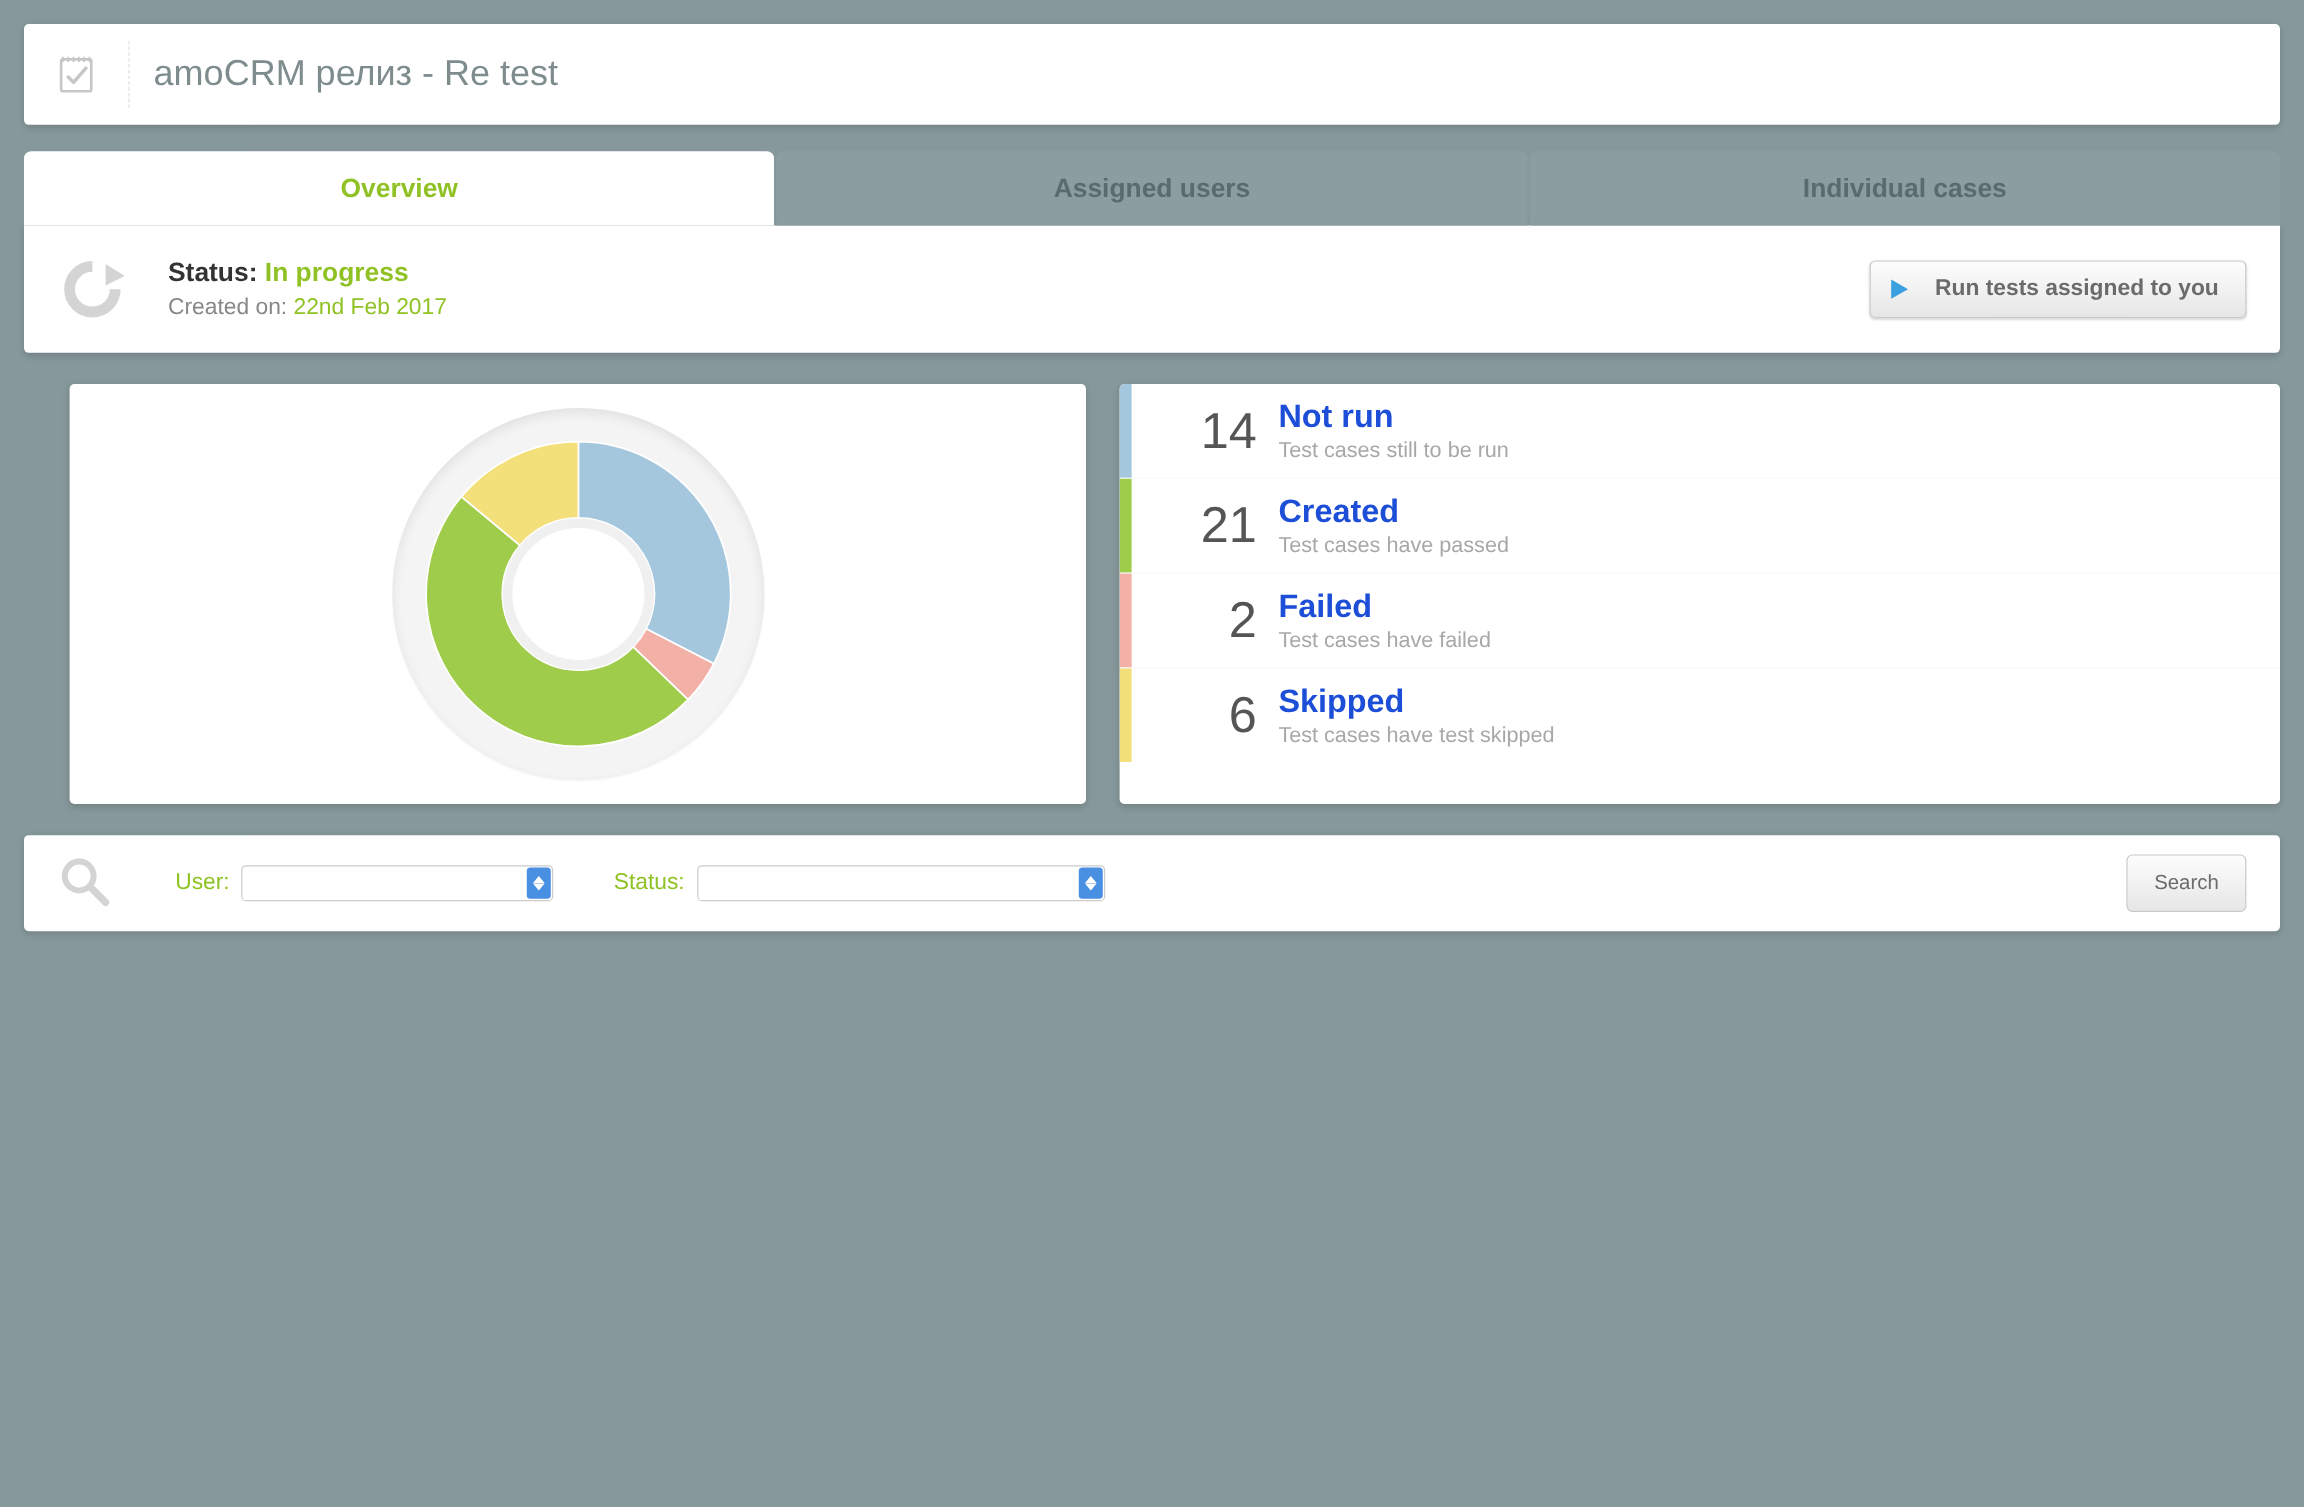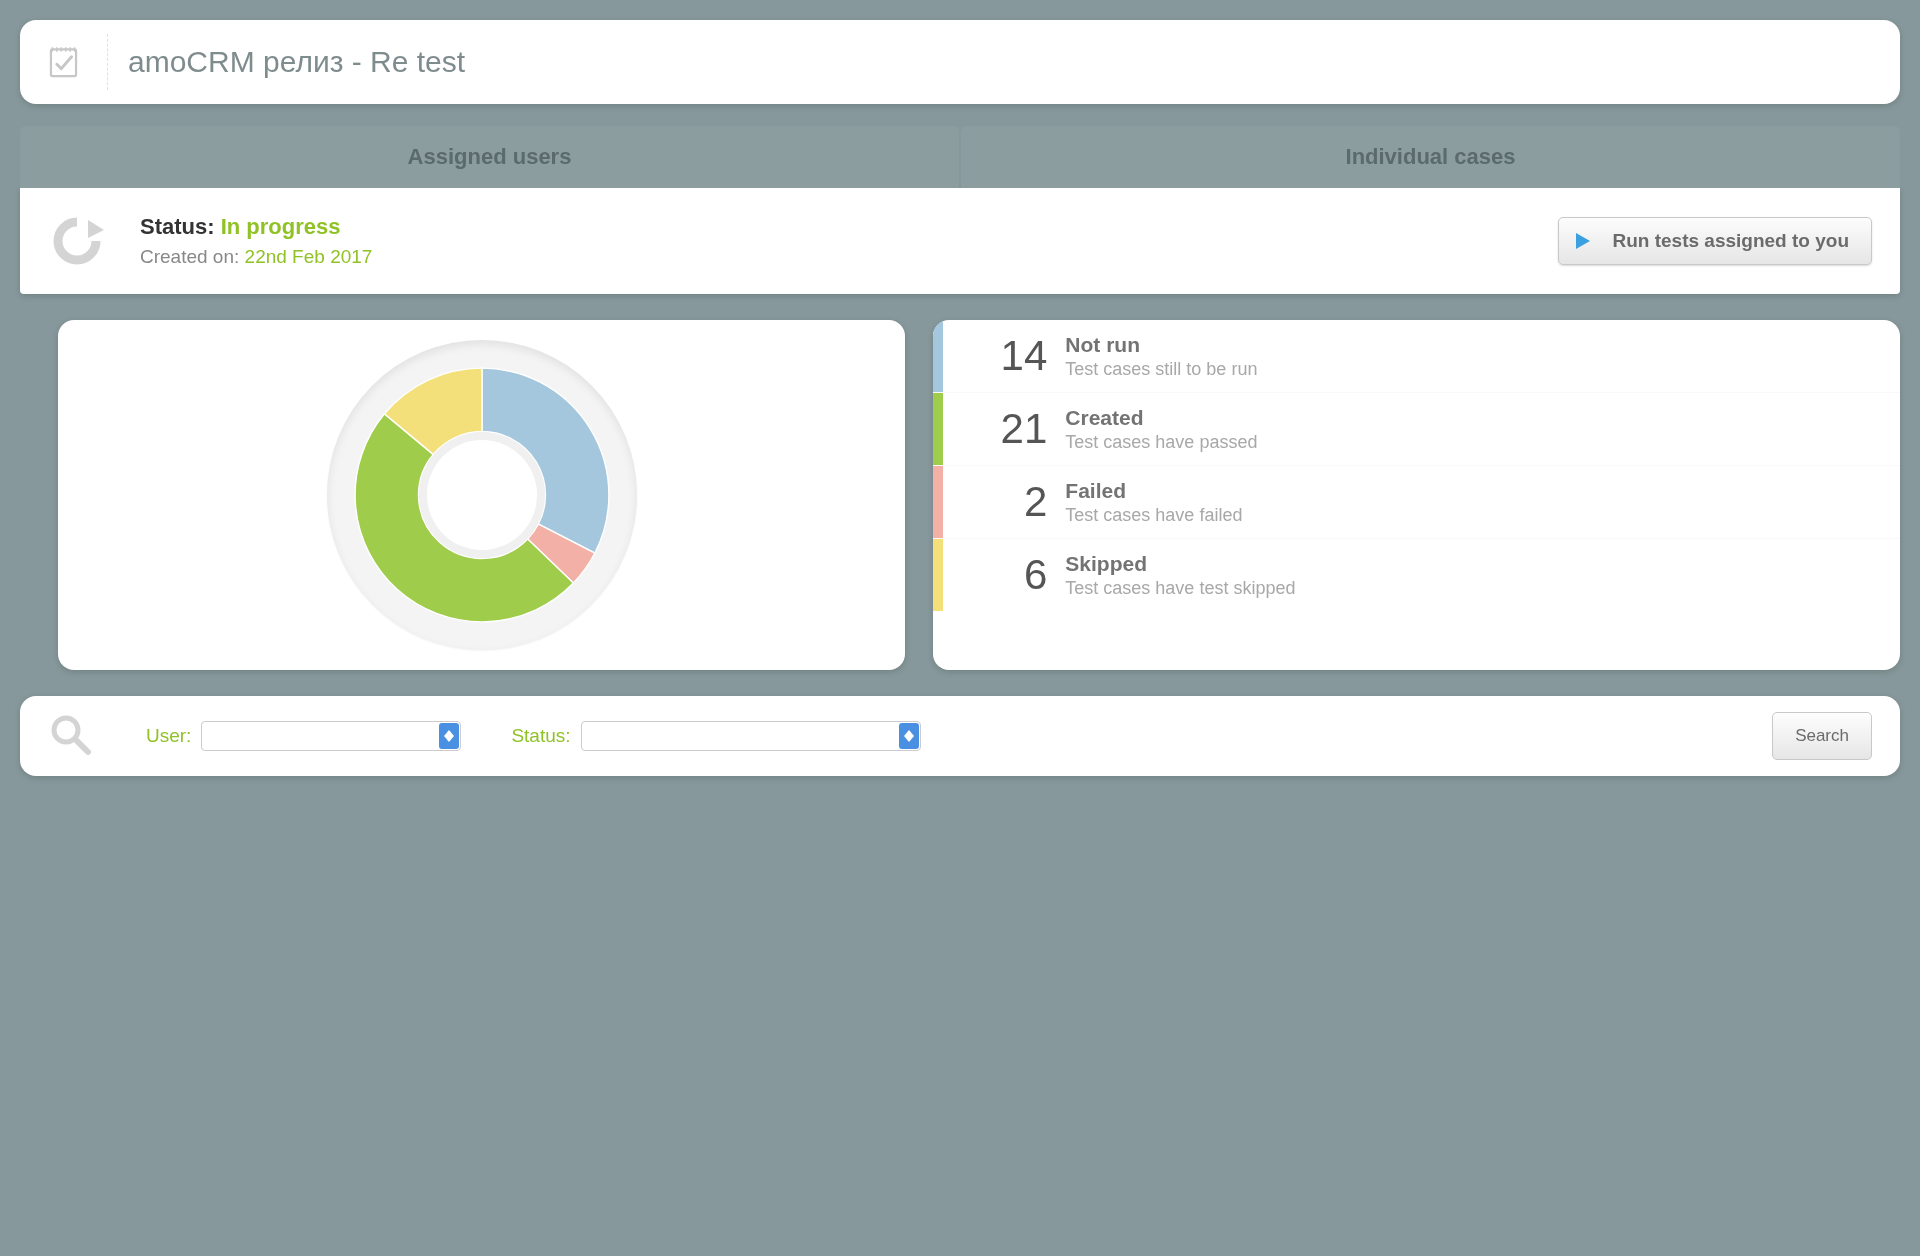--- a/index.html
+++ b/index.html
@@ -6,21 +6,21 @@
   html, body { width: 100%; height: 100%; }
   body {
     font-family: "Helvetica Neue", Helvetica, Arial, sans-serif;
     background: #86989b;
     padding: 20px;
     font-size: 16px;
     color: #555;
   }
   .card {
     background: #fff;
-    border-radius: 16px;
+    border-radius: 4px;
     box-shadow: 0 2px 6px rgba(0,0,0,0.15);
   }
 
   
   .header {
     display: flex;
     align-items: center;
     padding: 14px 28px;
     margin-bottom: 22px;
   }
@@ -126,21 +126,21 @@
   }
   .stat-num {
     width: 100px;
     text-align: right;
     font-size: 42px;
     color: #555;
     font-weight: 400;
     margin-right: 18px;
     margin-left: 14px;
   }
-  .stat-label .t1 { font-size: 21px; font-weight: 700; color: #737373; }
+  .stat-label .t1 { font-size: 27px; font-weight: 700; color: #1d4ed8; }
   .stat-label .t2 { font-size: 18px; color: #a8a8a8; margin-top: 2px; }
 
   
   .donut-wrap { position: relative; width: 310px; height: 310px; }
   .donut-ring {
     position: absolute; inset: 0;
     border-radius: 50%;
     background: #f4f4f4;
     box-shadow: inset 0 4px 10px rgba(0,0,0,0.08), 0 1px 2px rgba(0,0,0,0.05);
   }
@@ -211,20 +211,21 @@
       <line x1="30" y1="3" x2="30" y2="9" stroke="#c7c7c7" stroke-width="2"></line>
       <line x1="36" y1="3" x2="36" y2="9" stroke="#c7c7c7" stroke-width="2"></line>
       <polyline points="12,26 18,32 32,16" fill="none" stroke="#c7c7c7" stroke-width="4" stroke-linecap="round" stroke-linejoin="round"></polyline>
     </svg>
   </div>
   <div class="title">amoCRM релиз - Re test</div>
 </div>
 
 <div class="tabs-wrap">
   <div class="tabs">
+    <div class="tab active">Overview</div>
     <div class="tab">Assigned users</div>
     <div class="tab">Individual cases</div>
   </div>
   <div class="status-body">
     <div class="refresh-icon">
       <svg width="58" height="58" viewBox="0 0 58 58">
         <path d="M29 10 A19 19 0 1 0 48 29" fill="none" stroke="#d4d4d4" stroke-width="9" stroke-linecap="butt"></path>
         <polygon points="40,8 56,18 40,26" fill="#d4d4d4"></polygon>
       </svg>
     </div>

